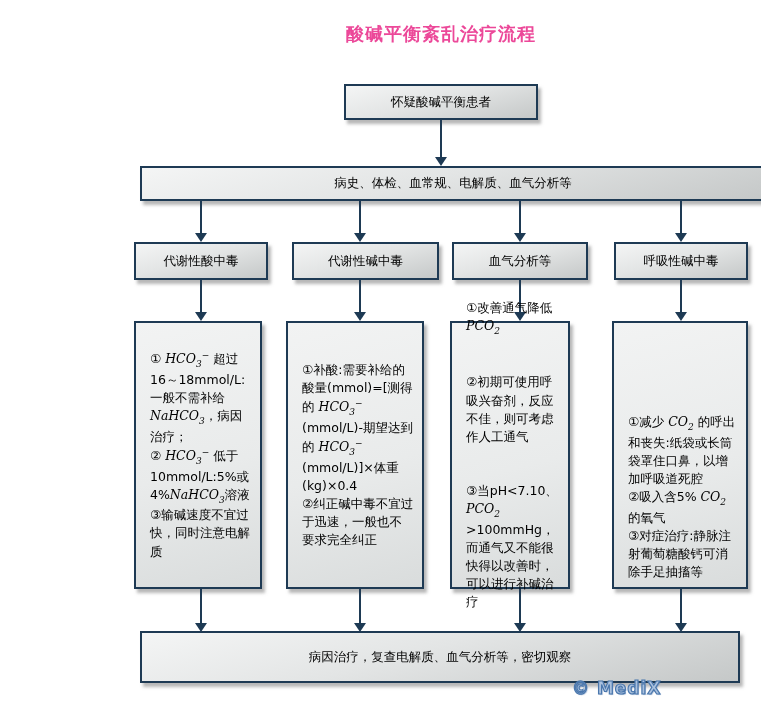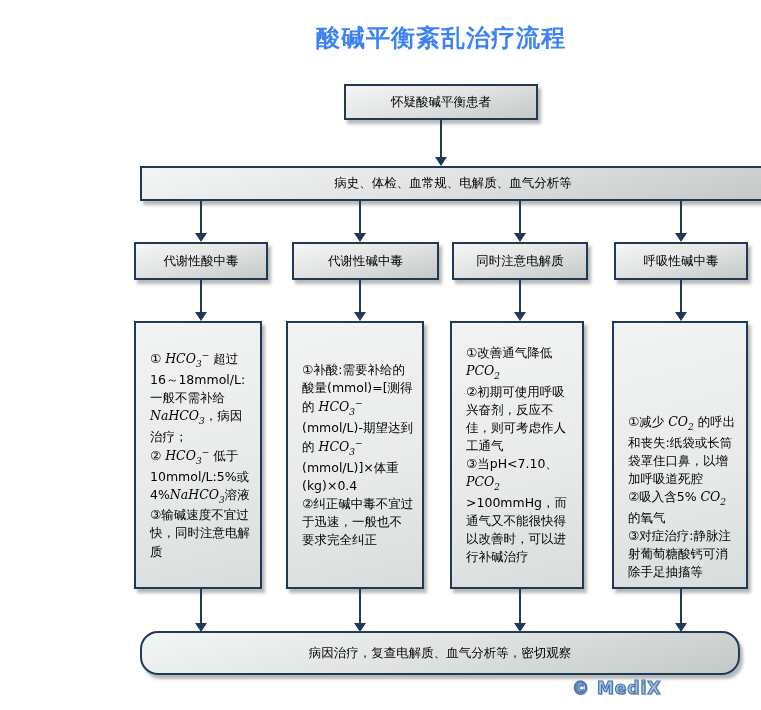--- a/index.html
+++ b/index.html
@@ -7,53 +7,53 @@
     --wm-fill:#aac1de;
     --wm-stroke:#4a77ad;
   }
   html,body{margin:0;padding:0;background:#ffffff;}
   body{font-family:"DejaVu Sans","Liberation Sans",sans-serif;color:#000;}
   #canvas{position:relative;width:761px;height:710px;background:#fff;overflow:hidden;}
 
   .page-title{
     position:absolute;left:134px;top:22px;width:614px;
     text-align:center;font-family:"DejaVu Serif","Liberation Serif",serif;
-    font-weight:bold;font-size:24px;letter-spacing:1px;color:#3b82f6;
+    font-weight:bold;font-size:18px;letter-spacing:1px;color:#ec4899;
   }
 
   .fbox{
     position:absolute;
     border:2px solid var(--line);
     background:linear-gradient(165deg,#f4f5f5 0%,#e3e5e5 45%,#c5c8c8 100%);
     box-shadow:3px 4px 3px rgba(125,125,125,0.55);
     box-sizing:border-box;
     display:flex;align-items:center;justify-content:center;
     font-size:12.5px;line-height:1.45;
   }
   .fbox.center-text{text-align:center;padding:2px 4px;}
 
   #start-box{left:344px;top:84px;width:194px;height:36px;}
   #assess-box{left:140px;top:166px;width:626px;height:35px;}
-  #bottom-box{left:140px;top:631px;width:600px;height:44px;border-radius:18px;}
+  #bottom-box{left:140px;top:631px;width:600px;height:52px;}
 
   .cat-box{top:242px;height:38px;}
   #cat-1{left:134px;width:134px;}
   #cat-2{left:292px;width:147px;}
   #cat-3{left:452px;width:136px;}
   #cat-4{left:614px;width:134px;}
 
   .detail-box{
     top:321px;height:268px;
     background:linear-gradient(165deg,#f2f3f3 0%,#e9ebeb 55%,#d9dcdc 100%);
     flex-direction:column;justify-content:center;align-items:flex-start;
     padding:6px 8px 6px 14px;text-align:left;
   }
   #detail-1{left:134px;width:128px;}
   #detail-2{left:286px;width:138px;}
-  #detail-3{left:450px;width:134px;}
+  #detail-3{left:450px;width:120px;gap:36px;}
   #detail-4{left:612px;width:136px;justify-content:flex-end;}
 
   .titem{display:block;}
   .formula{
     font-family:"DejaVu Serif","Liberation Serif",serif;
     font-style:italic;
   }
   .detail-box sub{font-size:9px;}
   .detail-box sup{font-size:9px;}
 
@@ -100,21 +100,21 @@
       <div class="shaft"></div>
       <div class="head"></div>
     </div>
   <div class="arrow" style="left:675px;top:201px;height:41px;">
       <div class="shaft"></div>
       <div class="head"></div>
     </div>
 
   <div class="fbox center-text cat-box" id="cat-1">代谢性酸中毒</div>
   <div class="fbox center-text cat-box" id="cat-2">代谢性碱中毒</div>
-  <div class="fbox center-text cat-box" id="cat-3">同时注意电解质</div>
+  <div class="fbox center-text cat-box" id="cat-3">血气分析等</div>
   <div class="fbox center-text cat-box" id="cat-4">呼吸性碱中毒</div>
 
   <div class="arrow" style="left:195px;top:280px;height:41px;">
       <div class="shaft"></div>
       <div class="head"></div>
     </div>
   <div class="arrow" style="left:354px;top:280px;height:41px;">
       <div class="shaft"></div>
       <div class="head"></div>
     </div>

